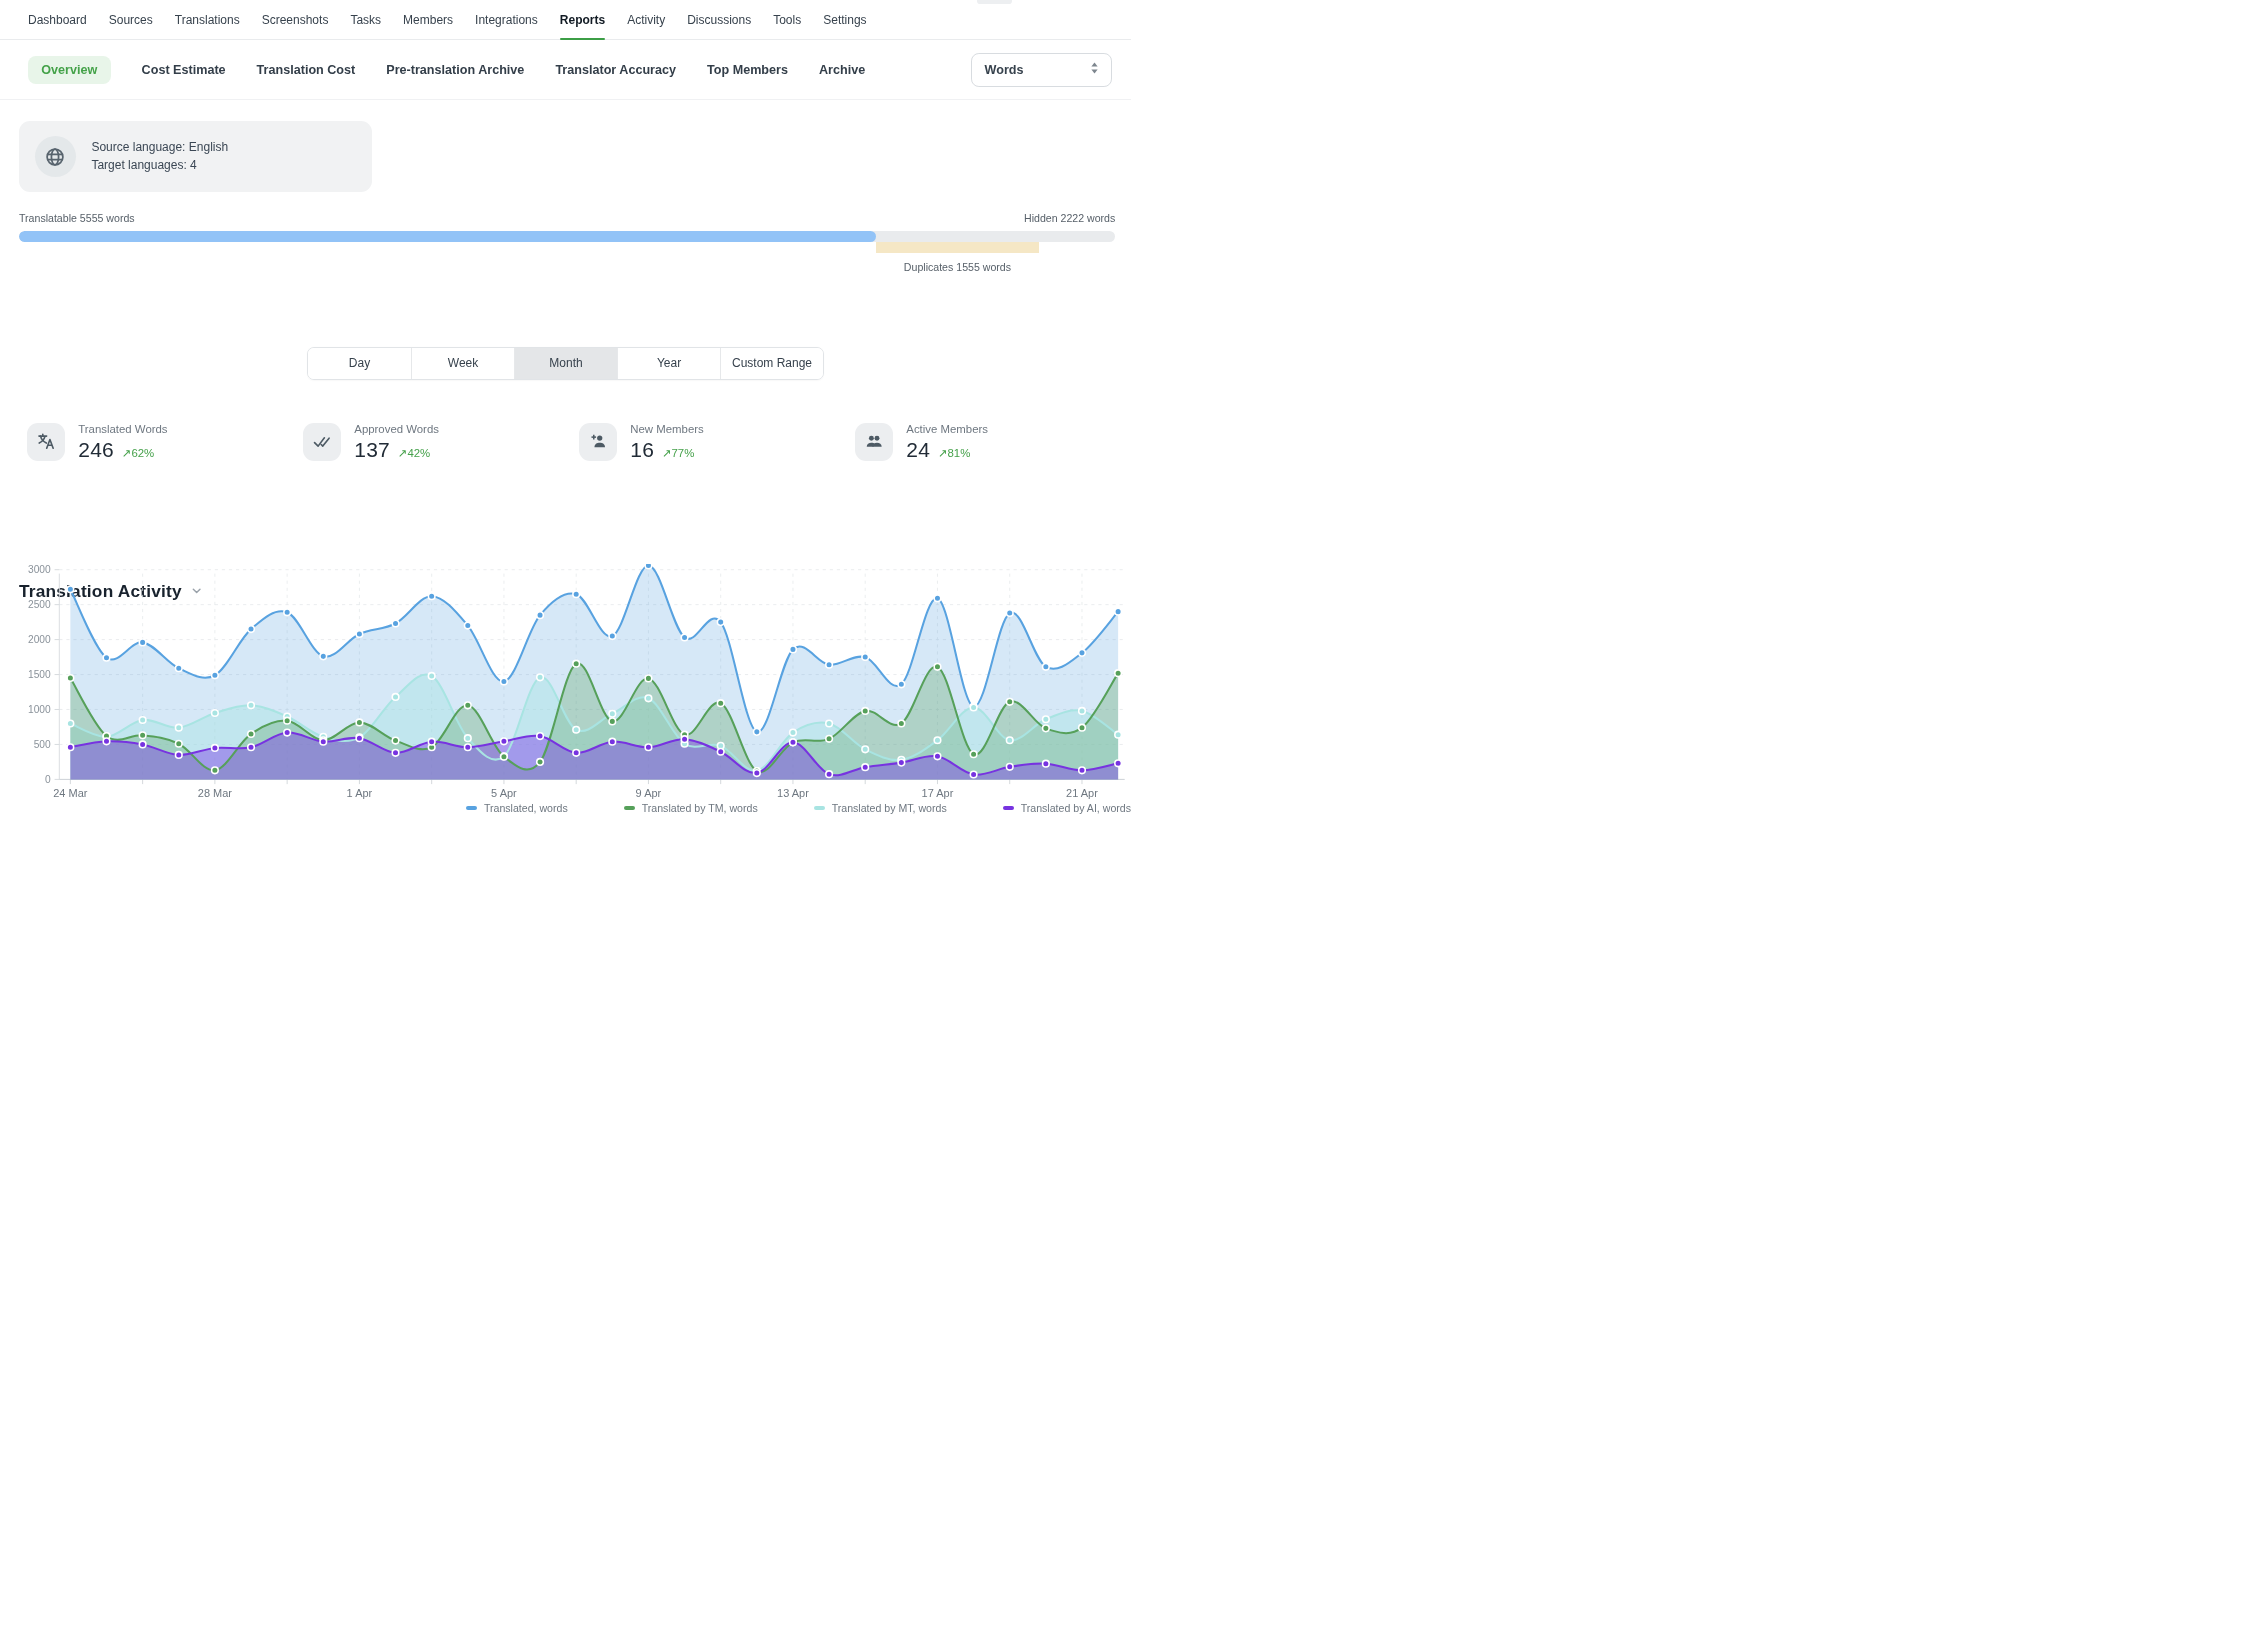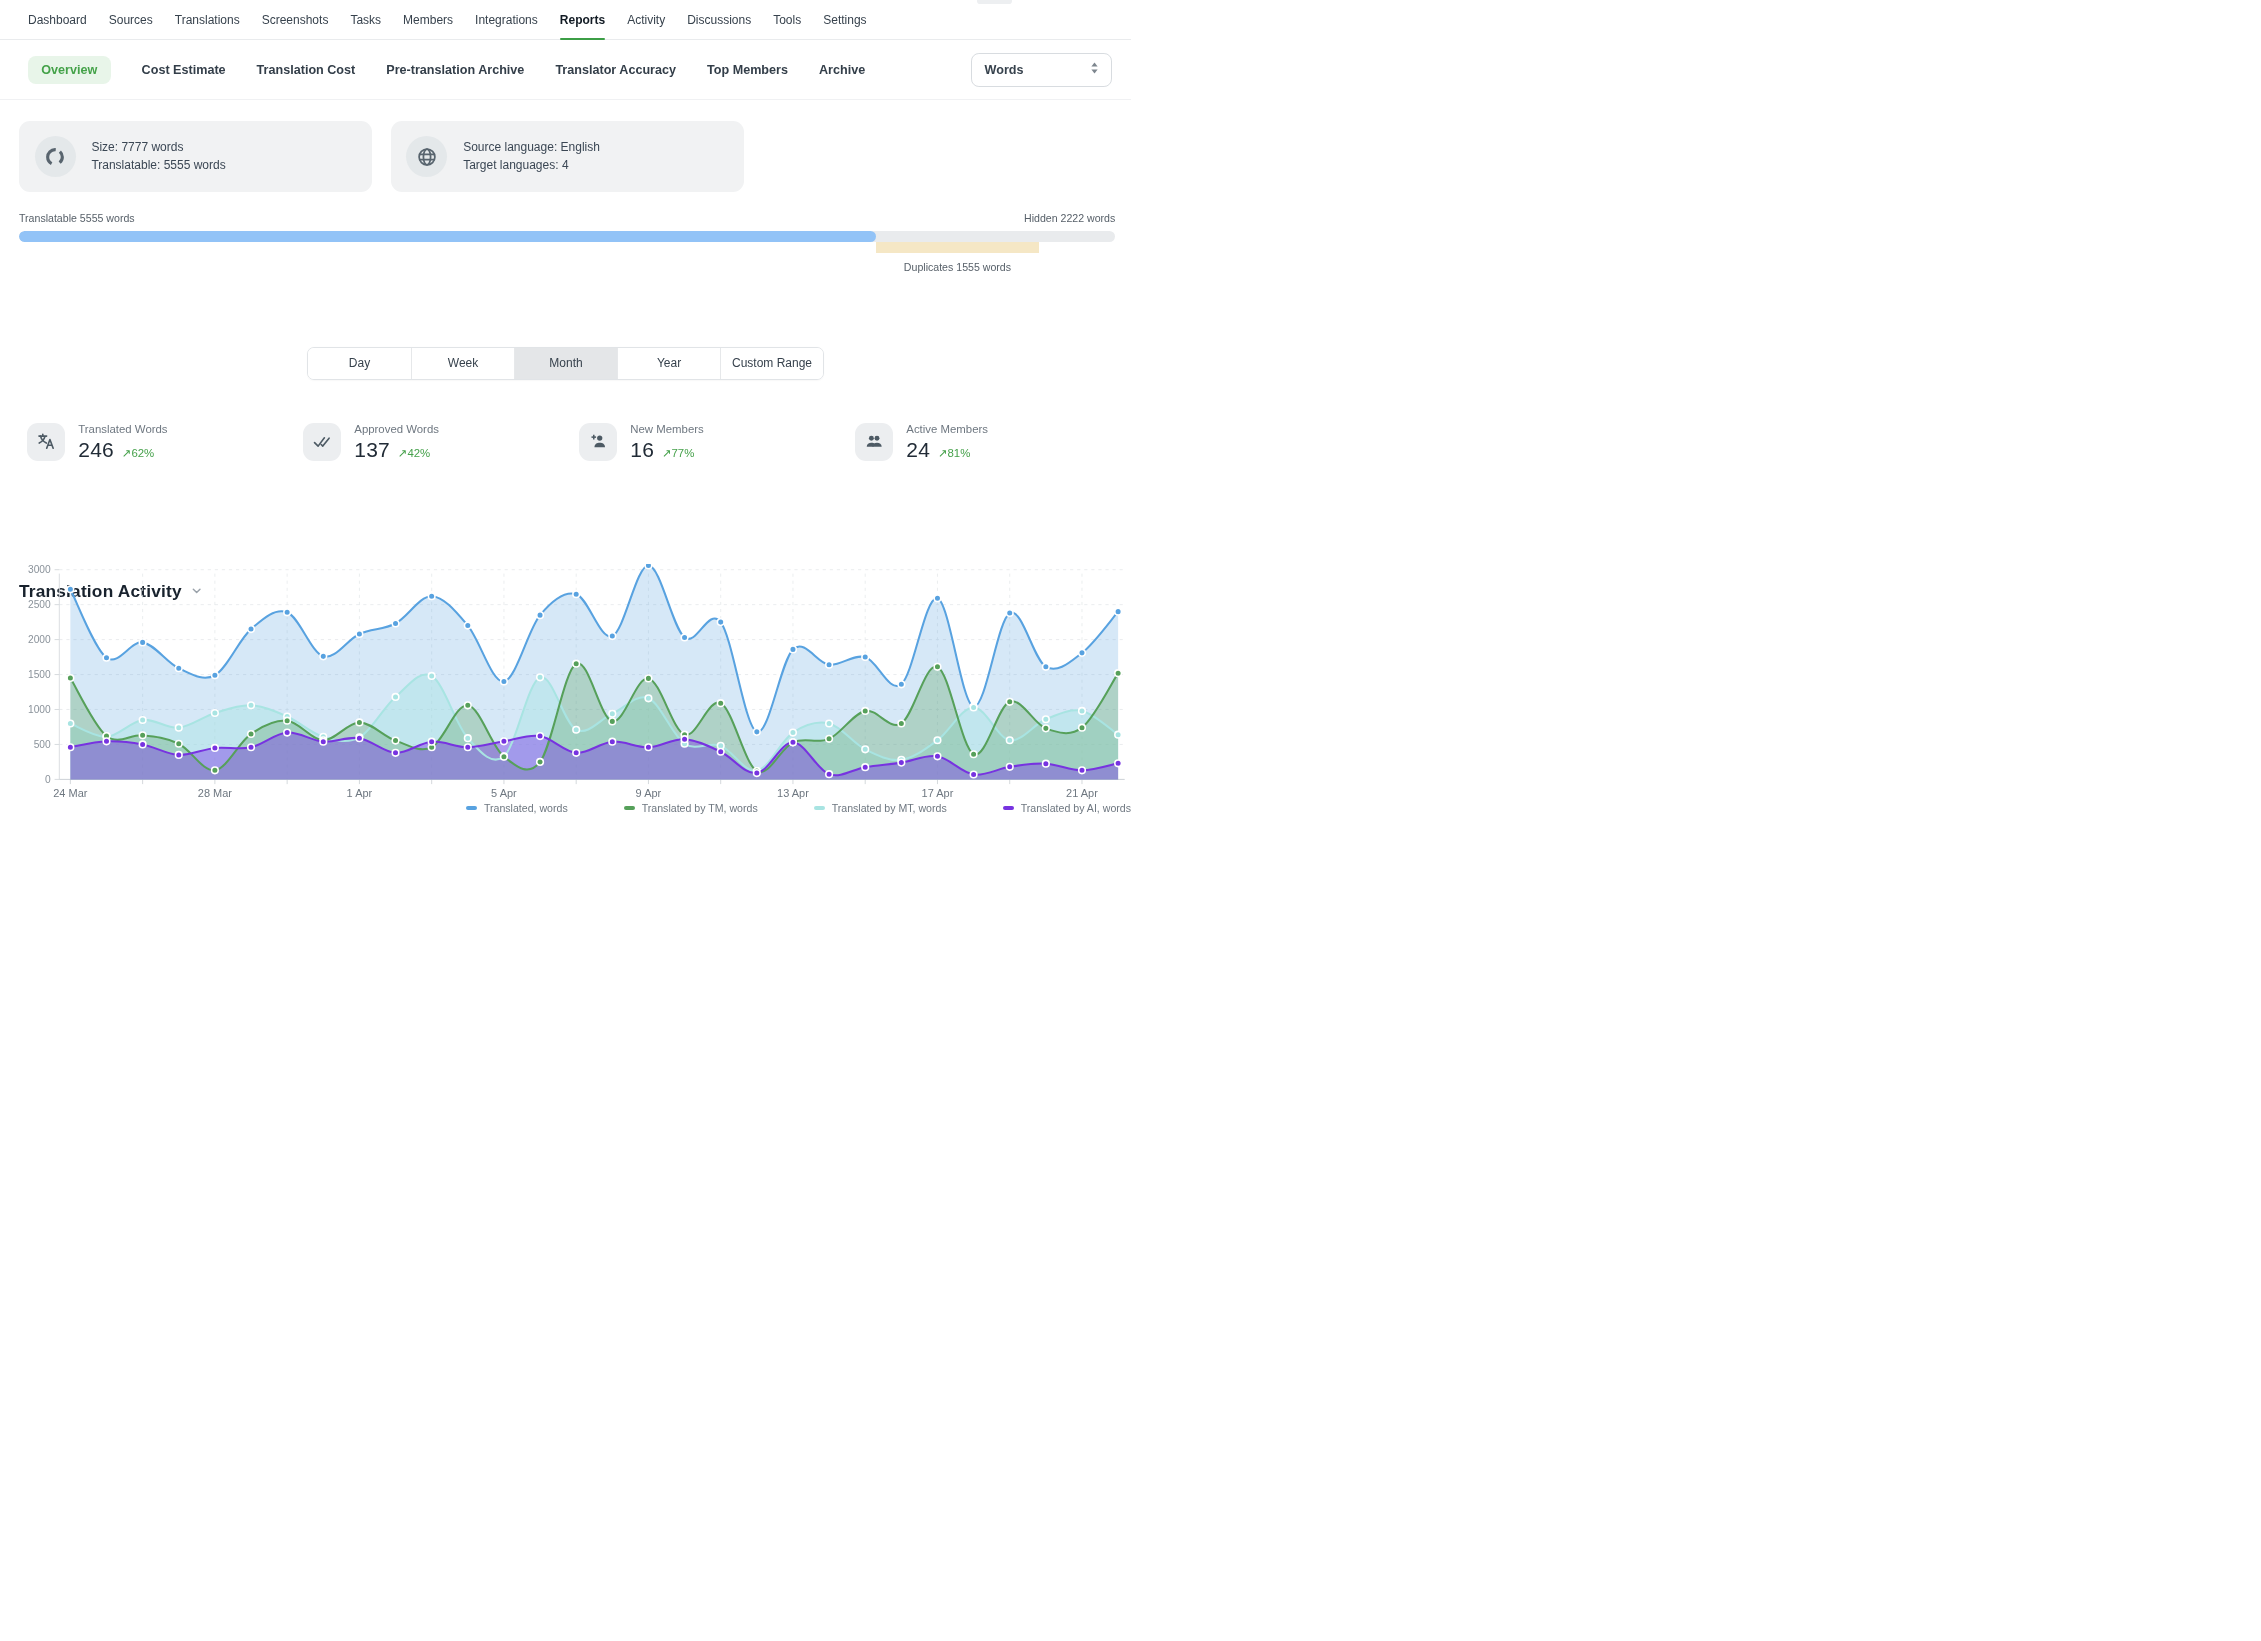--- a/index.html
+++ b/index.html
@@ -103,31 +103,20 @@
     <span class="arrows">
       <svg width="11" height="14" viewBox="0 0 14 18">
           <path d="M7 2 L11 7 H3 Z" fill="#7d868e"></path>
           <path d="M7 16 L3 11 H11 Z" fill="#7d868e"></path>
         </svg>
     </span>
   </div>
 </div>
 
 <div class="cards">
-  <div class="card">
-    <span class="circ">
-      <svg width="22" height="22" viewBox="0 0 24 24">
-          <circle cx="12" cy="12" r="8" fill="none" stroke="#58646e" stroke-width="3.4" stroke-dasharray="22 5 14 9.3" stroke-dashoffset="34"></circle>
-        </svg>
-    </span>
-    <div class="lines">
-      <div>Size: 7777 words</div>
-      <div>Translatable: 5555 words</div>
-    </div>
-  </div>
   <div class="card">
     <span class="circ">
       <svg width="22" height="22" viewBox="0 0 24 24" fill="none" stroke="#58646e" stroke-width="1.9">
           <circle cx="12" cy="12" r="8.6"></circle>
           <ellipse cx="12" cy="12" rx="3.9" ry="8.6"></ellipse>
           <path d="M3.8 9.2h16.4M3.8 14.8h16.4"></path>
         </svg>
     </span>
     <div class="lines">
       <div>Source language: English</div>

